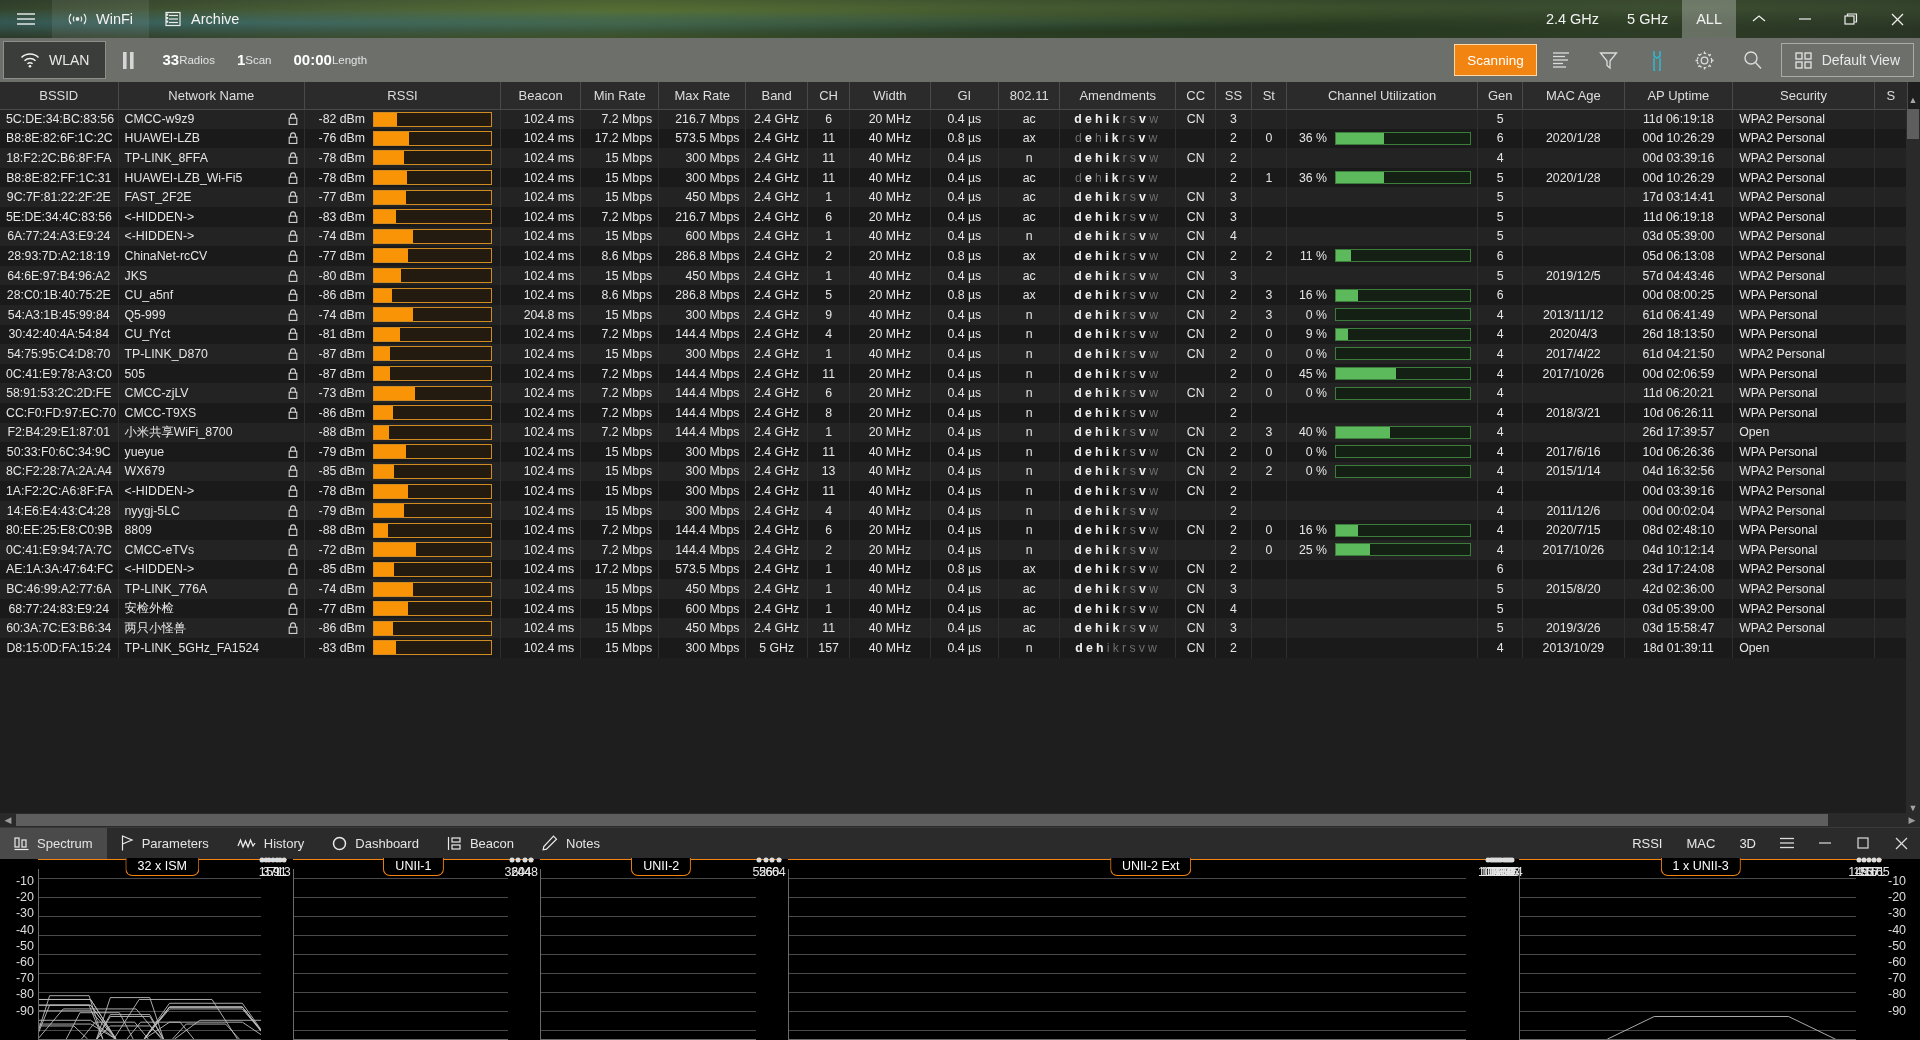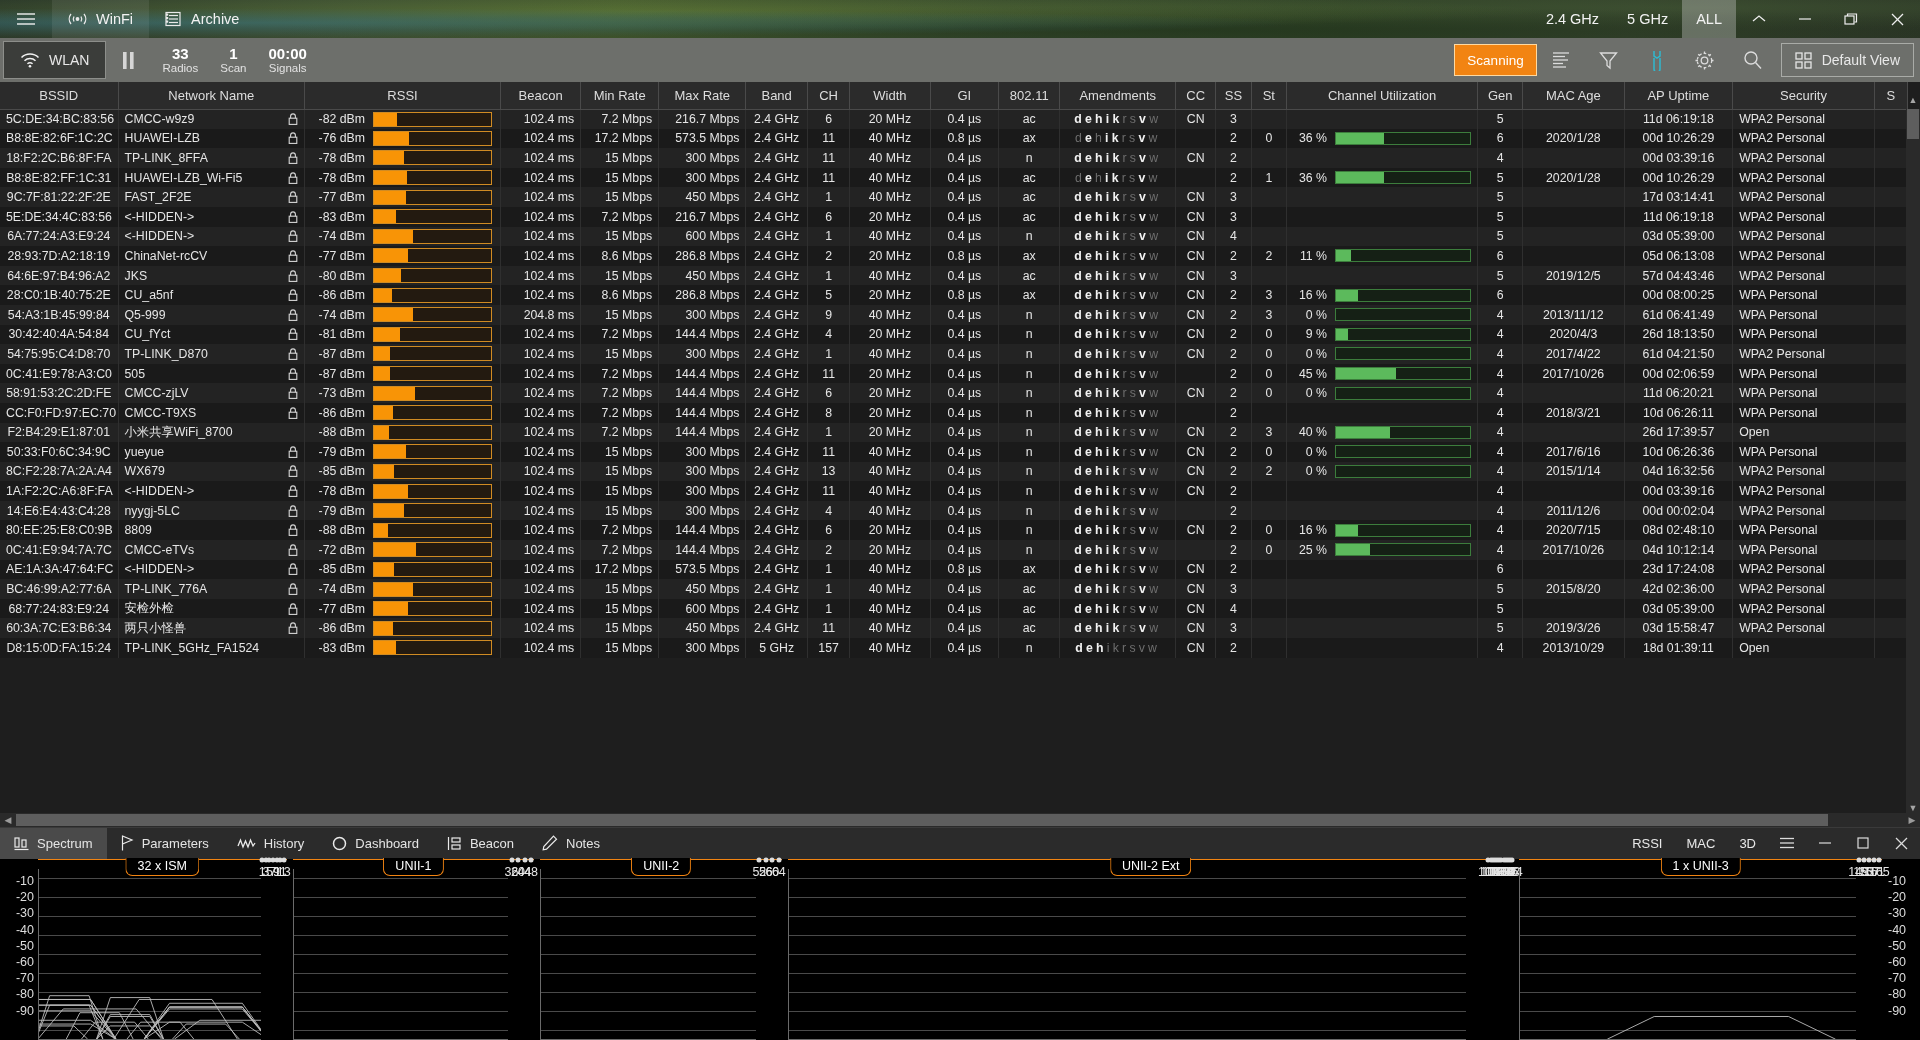--- a/index.html
+++ b/index.html
@@ -50,21 +50,21 @@
     position: relative;
   }
   .tbar-wlan {
     display:flex; align-items:center; gap:9px;
     padding: 0 16px; margin: 3px 0 3px 3px;
     background: #3b3d3a; border: 1px solid #8d8f8b;
     font-size: 14px;
   }
   .tbar-pause { display:flex; align-items:center; padding: 0 16px; }
   .stat {
-    display:flex; flex-direction:column; align-items:center; justify-content:center;
+    display:flex; align-items:center; justify-content:flex-start;
     padding: 0 11px; line-height: 1.08;
   }
   .stat .v { font-size: 15px; font-weight: bold; color:#fff; }
   .stat .l { font-size: 11.5px; color: #e2e2e2; }
   .tbar-spacer { flex: 1 1 auto; }
   .scan-badge {
     display:flex; align-items:center; padding: 0 12px; margin: 6px 0;
     background: #f28412; border: 1px solid #ffd9a0;
     color: #fff; font-size: 13.5px;
   }
@@ -259,21 +259,21 @@
   <div class="stat">
     <span class="v">33</span>
     <span class="l">Radios</span>
   </div>
   <div class="stat">
     <span class="v">1</span>
     <span class="l">Scan</span>
   </div>
   <div class="stat">
     <span class="v">00:00</span>
-    <span class="l">Signals</span>
+    <span class="l">Length</span>
   </div>
   <div class="tbar-spacer"></div>
   <div class="scan-badge">
     <span>Scanning</span>
   </div>
   <div class="tbar-icon">
     <svg width="20" height="18" viewBox="0 0 20 18">
       <g stroke="#dcdcdc" stroke-width="1.3">
           <line x1="2" y1="2" x2="18" y2="2"></line>
           <line x1="2" y1="5.5" x2="14" y2="5.5"></line>

